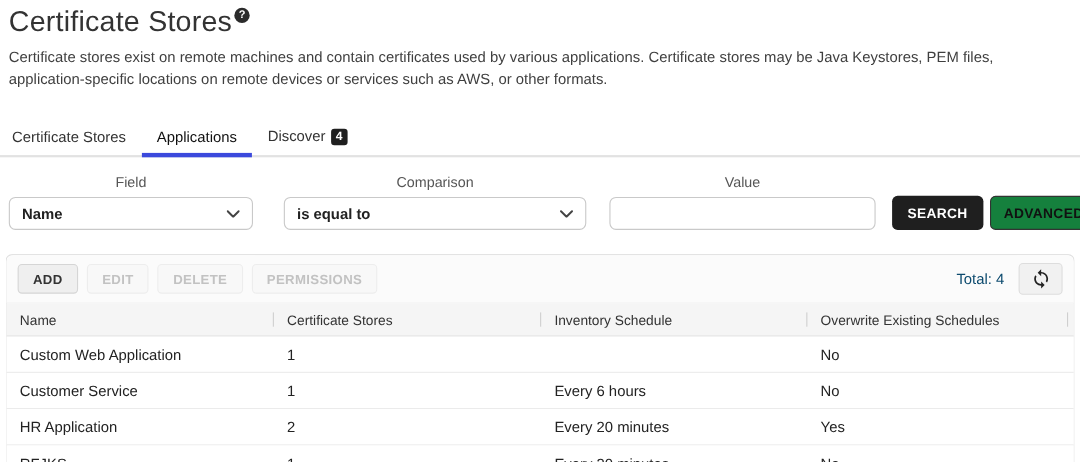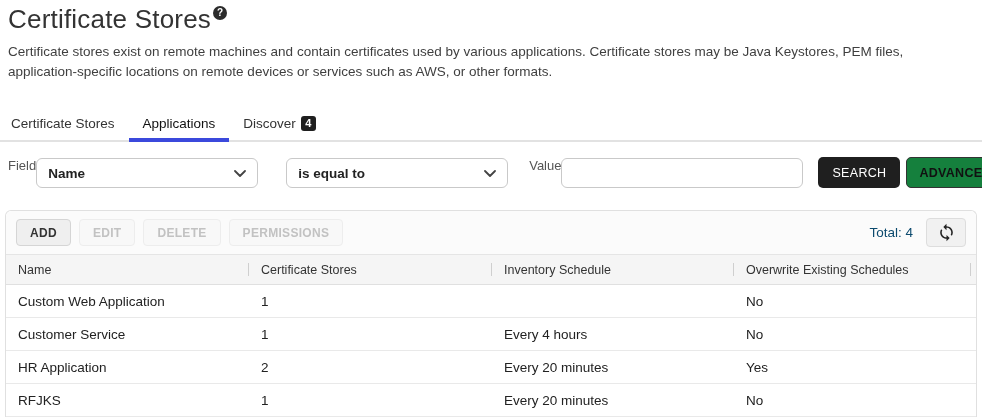--- a/index.html
+++ b/index.html
@@ -45,38 +45,38 @@
     background:var(--accent);
   }
   .tab-badge{
     display:inline-block;min-width:15px;height:15px;padding:0 2px;
     background:var(--dark);color:#fff;border-radius:3px;
     font-size:11px;font-weight:bold;line-height:15px;text-align:center;
     margin-left:5px;vertical-align:1px;
   }
   
   .search-form{display:flex;align-items:flex-end;padding:15px 8px 0 8px;}
-  .form-group{display:flex;flex-direction:row;}
+  .form-group{display:flex;flex-direction:column;align-items:center;}
   .form-label{font-size:13px;color:#555;margin-bottom:6px;}
   .select{
     height:30px;border:1px solid #c9c9c9;border-radius:6px;background:#fff;
     display:flex;align-items:center;justify-content:space-between;
     padding:0 11px;font-size:13.5px;font-weight:600;color:#222;cursor:pointer;
   }
   .sel-field{width:222px;}
-  .sel-comparison{width:222px;}
+  .sel-comparison{width:275px;}
   .grp-comparison{margin-left:28px;}
   .grp-value{margin-left:21px;}
   .value-input{
     width:242px;height:30px;border:1px solid #c9c9c9;border-radius:6px;
     padding:0 10px;font-size:13.5px;font-family:inherit;outline:none;
   }
   .btn-search{
     margin-left:15px;height:31px;padding:0 14px;border:none;border-radius:5px;
-    background:var(--dark);color:#fff;font-size:12.5px;font-weight:normal;
+    background:var(--dark);color:#fff;font-size:12.5px;font-weight:bold;
     font-family:inherit;letter-spacing:.3px;cursor:pointer;
   }
   .btn-advanced{
     margin-left:6px;height:31px;padding:0 12px;border:1.5px solid #333;
     border-radius:5px;background:#15803d;color:#111;font-size:12.5px;
     font-weight:bold;font-family:inherit;letter-spacing:.3px;cursor:pointer;
   }
   
   .panel{
     margin:22px 5px 0 5px;border:1px solid #e0e0e0;border-bottom:none;
@@ -141,20 +141,21 @@
   <div class="form-group">
     <label class="form-label">Field</label>
     <div class="select sel-field">
       <span>Name</span>
       <svg width="12" height="7" viewBox="0 0 12 7">
           <polyline points="1,1 6,6 11,1" fill="none" stroke="#444" stroke-width="1.8" stroke-linecap="round" stroke-linejoin="round"></polyline>
         </svg>
     </div>
   </div>
   <div class="form-group grp-comparison">
+    <label class="form-label">Comparison</label>
     <div class="select sel-comparison">
       <span>is equal to</span>
       <svg width="12" height="7" viewBox="0 0 12 7">
           <polyline points="1,1 6,6 11,1" fill="none" stroke="#444" stroke-width="1.8" stroke-linecap="round" stroke-linejoin="round"></polyline>
         </svg>
     </div>
   </div>
   <div class="form-group grp-value">
     <label class="form-label">Value</label>
     <input class="value-input" type="text" value="" style="">
@@ -189,21 +190,21 @@
   <div class="trow">
     <div class="td">Custom Web Application</div>
     <div class="td">1</div>
     <div class="td"></div>
     <div class="td">No</div>
     <div></div>
   </div>
   <div class="trow">
     <div class="td">Customer Service</div>
     <div class="td">1</div>
-    <div class="td">Every 4 hours</div>
+    <div class="td">Every 6 hours</div>
     <div class="td">No</div>
     <div></div>
   </div>
   <div class="trow">
     <div class="td">HR Application</div>
     <div class="td">2</div>
     <div class="td">Every 20 minutes</div>
     <div class="td">Yes</div>
     <div></div>
   </div>

